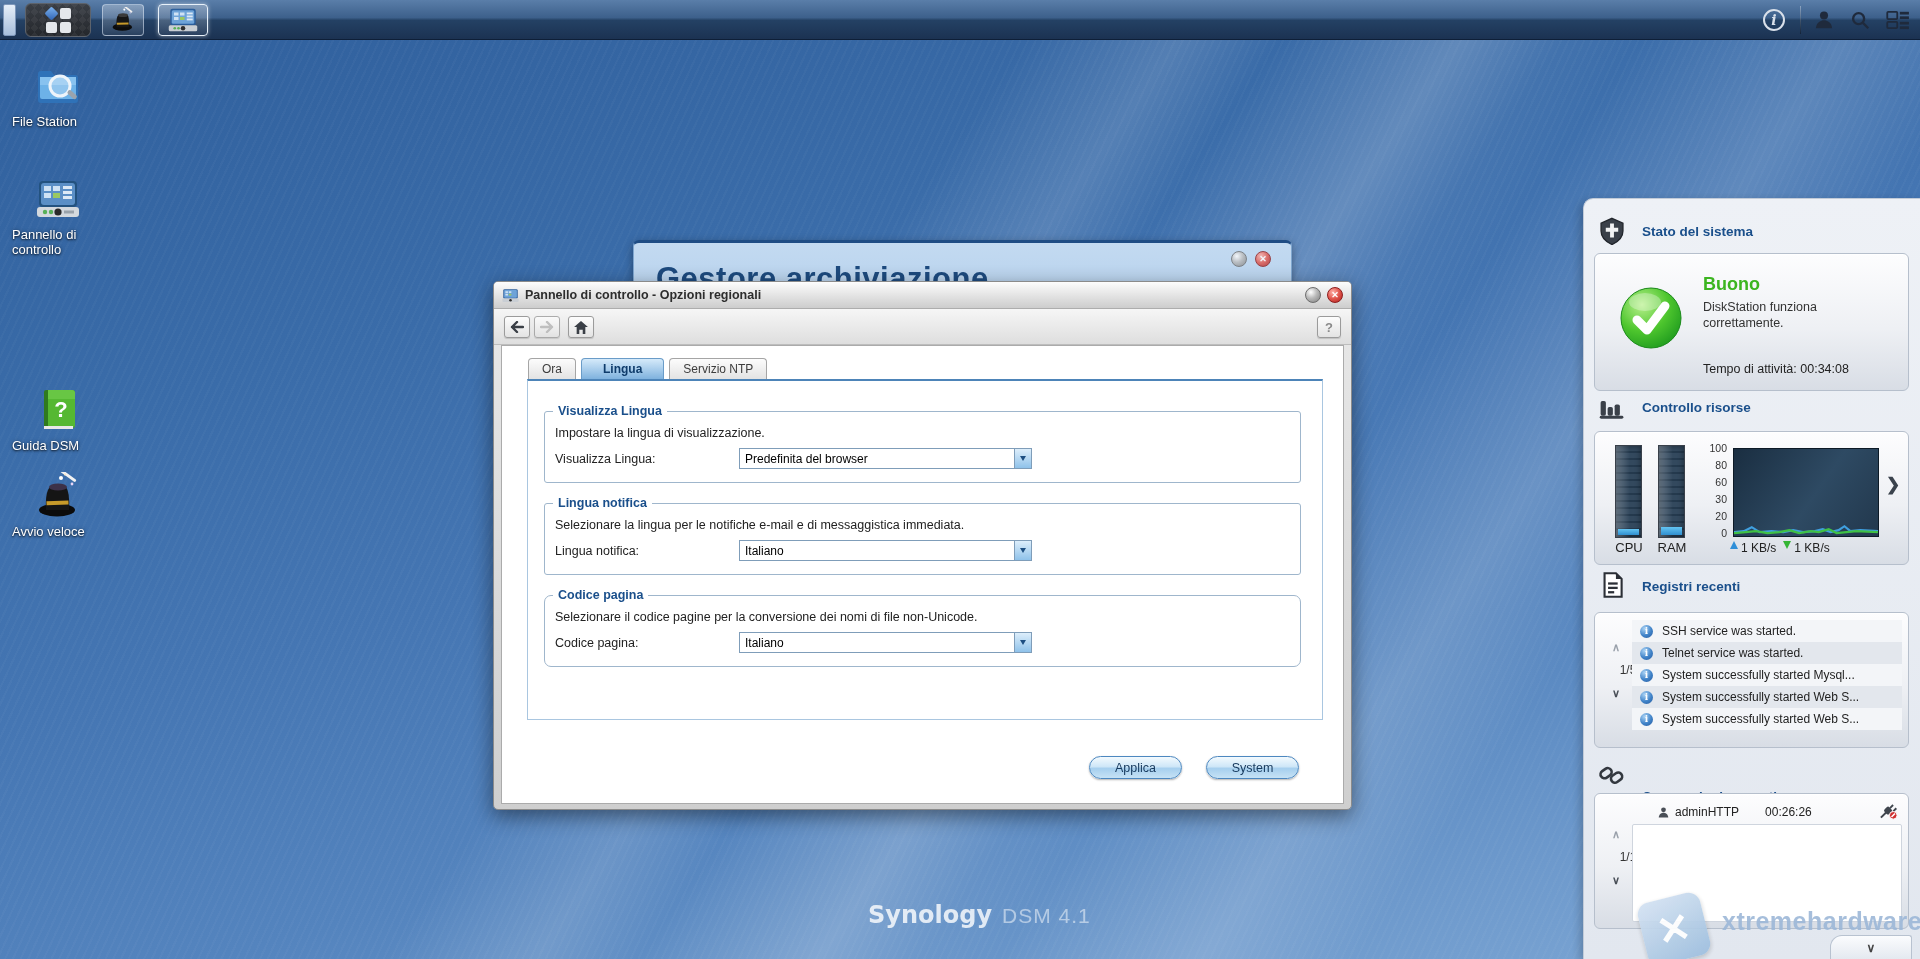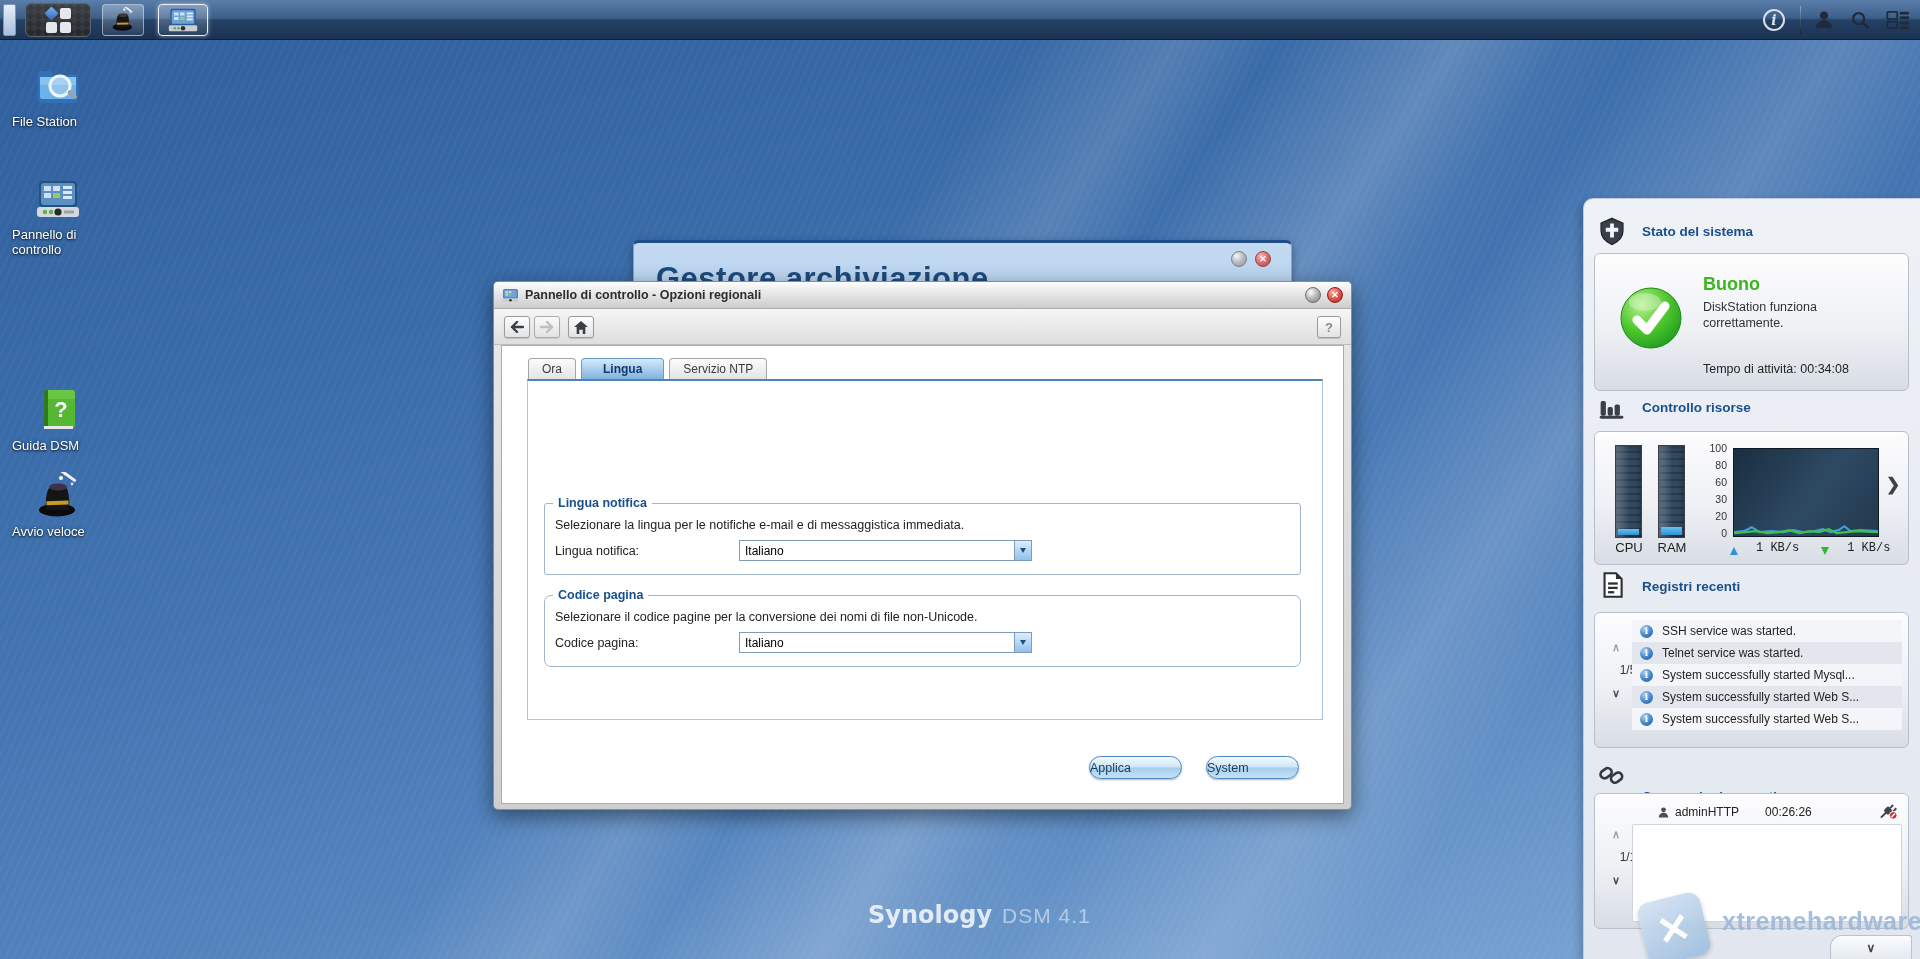--- a/index.html
+++ b/index.html
@@ -95,21 +95,21 @@
   .fs-desc { position:absolute; left:10px; top:14px; font-size:12.5px; color:#222; }
   .fs-label { position:absolute; left:10px; top:40px; font-size:12.5px; color:#222; }
   .fs-select { position:absolute; left:194px; top:36px; width:293px; height:21px; background:#fff;
     border:1px solid #7f9db9; cursor:pointer; }
   .sel-value { position:absolute; left:5px; top:3px; font-size:12px; color:#000; }
   .sel-arrow { position:absolute; right:0; top:0; width:17px; height:19px; border-left:1px solid #7f9db9;
     background:linear-gradient(180deg,#ddeefb,#8fc2ea); display:flex; align-items:center; justify-content:center; }
   .sel-caret { width:0; height:0; border-left:3.5px solid transparent; border-right:3.5px solid transparent;
     border-top:5px solid #1e4f82; }
   .dlg-btn { position:absolute; top:474px; width:93px; height:23px; border-radius:12px; border:1px solid #4d88c0;
-    font-size:12.5px; color:#173a5e; display:flex; align-items:center; cursor:pointer;
+    font-size:12.5px; color:#173a5e; display:flex; align-items:center; justify-content:center; cursor:pointer;
     background:linear-gradient(180deg,#f3fafe 0%, #cfe7f8 45%, #a6cfee 55%, #c6e2f5 100%);
     box-shadow:0 1px 2px rgba(0,0,0,.3); }
 
   
   .widgets { position:absolute; left:1583px; top:198px; width:337px; height:761px; z-index:15;
     background:linear-gradient(180deg,#eef1f6,#e2e7ef); border-left:1px solid #c2cbd8; border-top:1px solid #c2cbd8;
     border-radius:10px 0 0 0; box-shadow:-3px 3px 8px rgba(0,0,0,.2); }
   .w-head-icon { position:absolute; left:14px; width:28px; height:28px; }
   .w-title { position:absolute; left:58px; font-size:13.5px; font-weight:bold; color:#1a4f8b; }
   .w-box { position:absolute; left:10px; width:315px; border:1px solid #b6bfcc; border-radius:6px;
@@ -125,22 +125,22 @@
   .gauge::before { content:""; position:absolute; inset:0;
     background:linear-gradient(90deg, rgba(255,255,255,.25), rgba(255,255,255,0) 55%); }
   .gauge-fill { position:absolute; left:2px; right:2px; bottom:2px; height:6px;
     background:linear-gradient(180deg,#63c4f2,#2f8fd0); }
   .gauge-label { position:absolute; top:108px; width:44px; text-align:center; font-size:13px; color:#222; }
   .axis-tick { position:absolute; left:92px; width:40px; text-align:right; font-size:10.5px; color:#333; }
   .net-chart { position:absolute; left:138px; top:16px; width:146px; height:89px; border:1px solid #0d1a26;
     background:linear-gradient(125deg,#1a2e41 0%, #2e4a63 55%, #22384d 100%); }
   .net-lines { position:absolute; inset:0; width:100%; height:100%; }
   .res-arrow { position:absolute; left:291px; top:42px; font-size:17px; font-weight:bold; color:#3a424c; cursor:pointer; }
-  .net-stats { position:absolute; left:135px; top:109px; display:flex; align-items:flex-end; gap:18px;
-    font-size:12px; color:#222;font-family:Liberation Mono, monospace; }
+  .net-stats { position:absolute; left:135px; top:109px; display:flex; align-items:flex-start; gap:3px;
+    font-size:12px; color:#222; }
   .arr-up { width:0; height:0; border-left:4px solid transparent; border-right:4px solid transparent;
     border-bottom:8px solid #2f8fd8; }
   .arr-down { width:0; height:0; border-left:4px solid transparent; border-right:4px solid transparent;
     border-top:8px solid #35b535; margin-left:4px; }
   .pag-up, .pag-down { position:absolute; left:8px; width:26px; text-align:center; font-size:11px;
     font-weight:bold; cursor:pointer; }
   .pag-up { color:#9aa1ab; } .pag-down { color:#4a5058; }
   .pag-num { position:absolute; left:20px; width:26px; text-align:center; font-size:12px; color:#333; }
   .log-rows { position:absolute; left:37px; top:7px; width:270px; }
   .log-row { height:22px; display:flex; align-items:center; padding-left:8px; gap:9px; }
@@ -358,20 +358,31 @@
       <div class="tab active">
         <span>Lingua</span>
       </div>
       <div class="tab">
         <span>Servizio NTP</span>
       </div>
     </div>
 
     <div class="tabpanel">
 
+      <div class="fieldset" style="top:30px;">
+        <span class="legend">Visualizza Lingua</span>
+        <div class="fs-desc">Impostare la lingua di visualizzazione.</div>
+        <div class="fs-label">Visualizza Lingua:</div>
+        <div class="fs-select">
+          <span class="sel-value">Predefinita del browser</span>
+          <span class="sel-arrow">
+              <span class="sel-caret"></span>
+            </span>
+        </div>
+      </div>
 
       <div class="fieldset" style="top:122px;">
         <span class="legend">Lingua notifica</span>
         <div class="fs-desc">Selezionare la lingua per le notifiche e-mail e di messaggistica immediata.</div>
         <div class="fs-label">Lingua notifica:</div>
         <div class="fs-select">
           <span class="sel-value">Italiano</span>
           <span class="sel-arrow">
               <span class="sel-caret"></span>
             </span>

